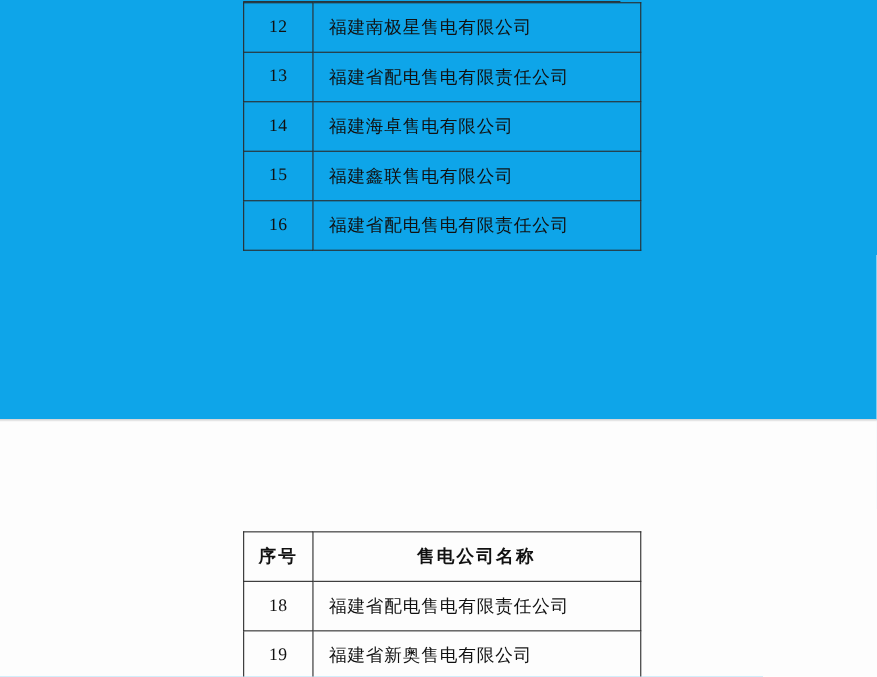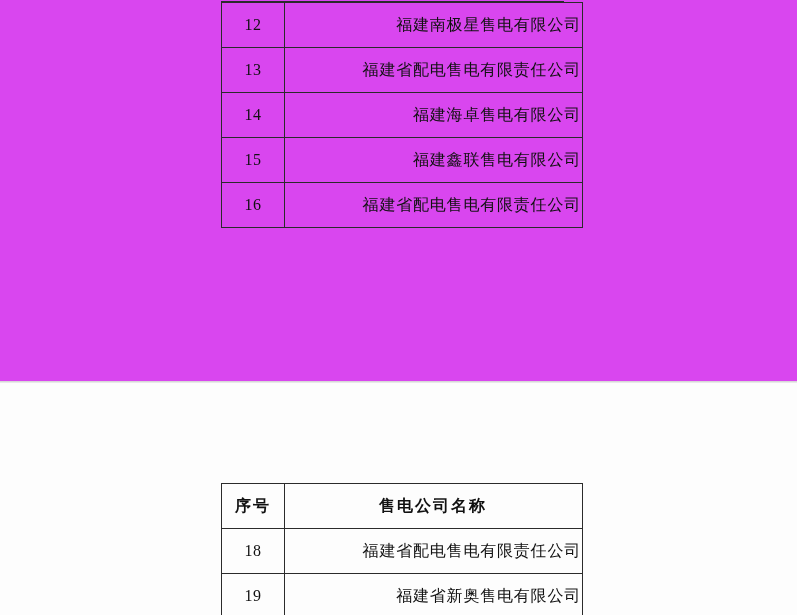--- a/index.html
+++ b/index.html
@@ -20,21 +20,21 @@
     left: 0;
     top: 0;
     width: 797px;
     background: #fefefe;
   }
 
   
   #page-top {
     top: 0;
     height: 382px;
-    background: #d946ef;
+    background: #0ea5e9;
   }
   
   #page-break {
     position: absolute;
     left: 0;
     top: 381px;
     width: 797px;
     height: 2px;
     background: #e9e9e9;
     border-top: 1px solid #d8d8d8;
@@ -59,21 +59,21 @@
     background: transparent;
   }
   td.col-idx, th.col-idx {
     width: 60px;
     text-align: center;
     font-size: 16px;
     letter-spacing: 0.5px;
   }
   td.col-name, th.col-name {
     width: 282px;
-    text-align: right;
+    text-align: left;
     padding-left: 14px;
     font-size: 16px;
     letter-spacing: 0.8px;
   }
   tr.row-normal td {
     height: 42px;
   }
   tr.header-row th {
     height: 42px;
     font-weight: bold;

